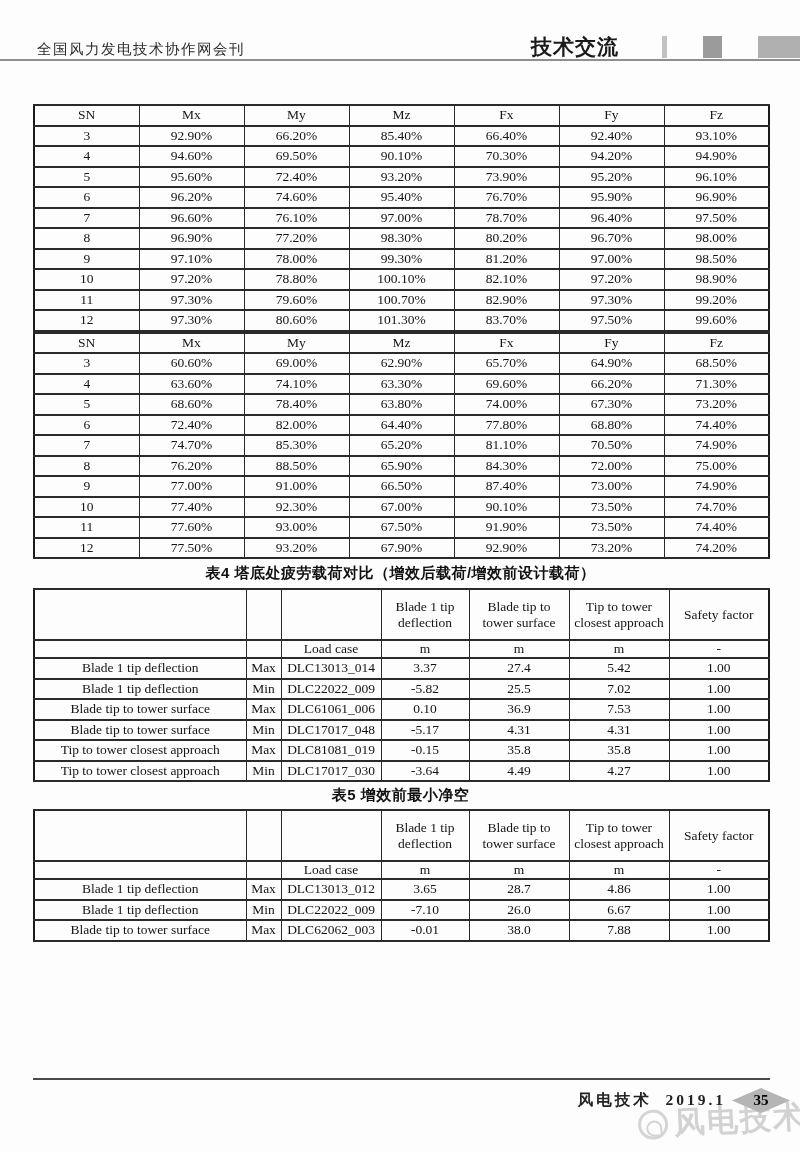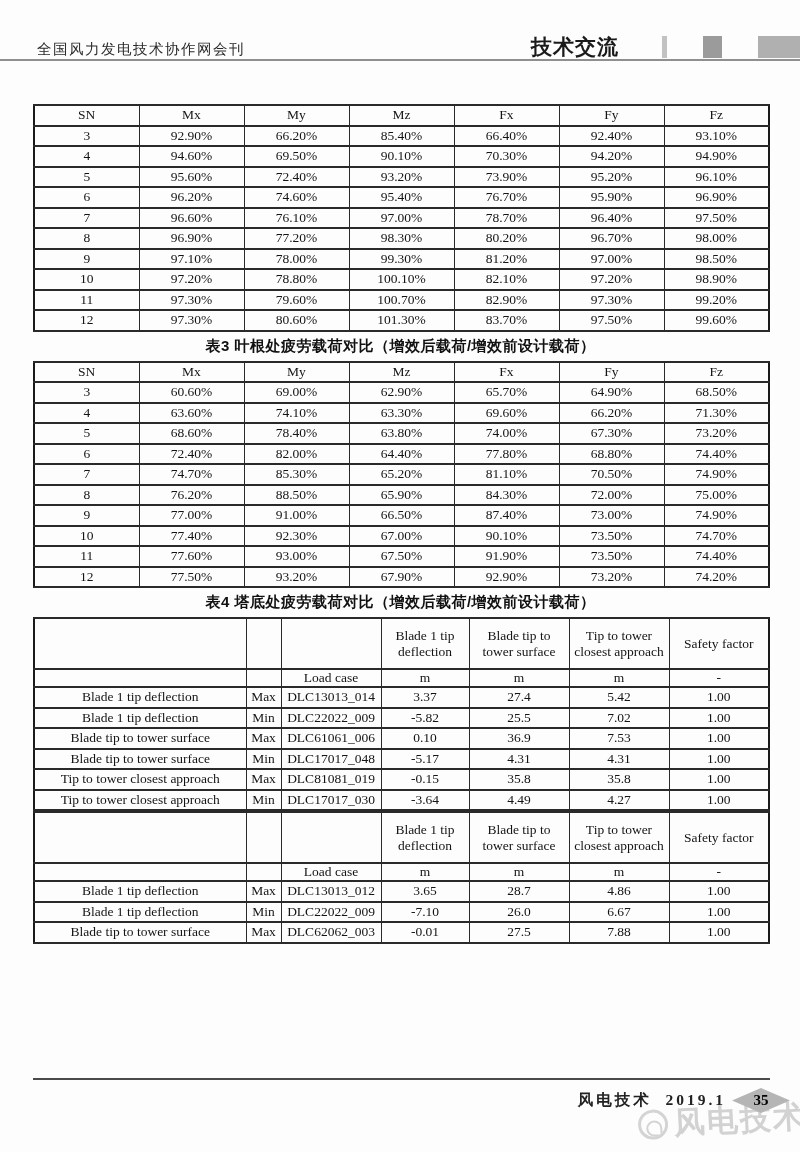--- a/index.html
+++ b/index.html
@@ -226,21 +226,20 @@
           <td>12</td>
           <td>97.30%</td>
           <td>80.60%</td>
           <td>101.30%</td>
           <td>83.70%</td>
           <td>97.50%</td>
           <td>99.60%</td>
         </tr>
       </tbody>
   </table>
-  <div class="table-caption">表3 叶根处疲劳载荷对比（增效后载荷/增效前设计载荷）</div>
 
   <table class="load-table">
     <colgroup>
         <col style="width:105px">
         <col style="width:105px">
         <col style="width:105px">
         <col style="width:105px">
         <col style="width:105px">
         <col style="width:105px">
         <col style="width:105px">
@@ -431,20 +430,21 @@
           <td>Tip to tower closest approach</td>
           <td>Min</td>
           <td>DLC17017_030</td>
           <td>-3.64</td>
           <td>4.49</td>
           <td>4.27</td>
           <td>1.00</td>
         </tr>
       </tbody>
   </table>
+  <div class="table-caption cap5">表5 增效前最小净空</div>
 
   <table class="clearance-table">
     <colgroup>
         <col style="width:212px">
         <col style="width:35px">
         <col style="width:100px">
         <col style="width:88px">
         <col style="width:100px">
         <col style="width:100px">
         <col style="width:100px">
@@ -486,21 +486,21 @@
           <td>-7.10</td>
           <td>26.0</td>
           <td>6.67</td>
           <td>1.00</td>
         </tr>
         <tr>
           <td>Blade tip to tower surface</td>
           <td>Max</td>
           <td>DLC62062_003</td>
           <td>-0.01</td>
-          <td>27.5</td>
+          <td>38.0</td>
           <td>7.88</td>
           <td>1.00</td>
         </tr>
       </tbody>
   </table>
 
 </div>
 
 <div class="footer-rule"></div>
 <div class="footer-box">

